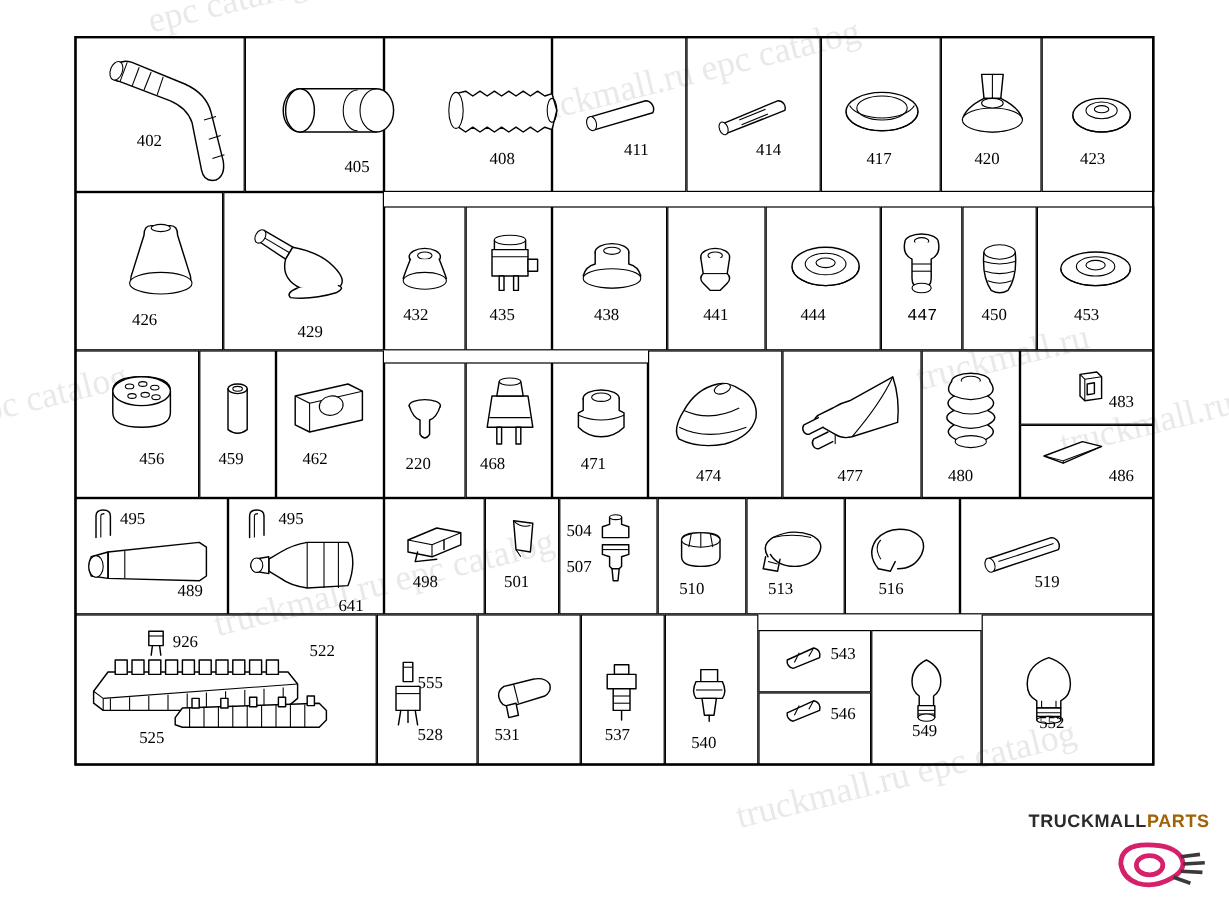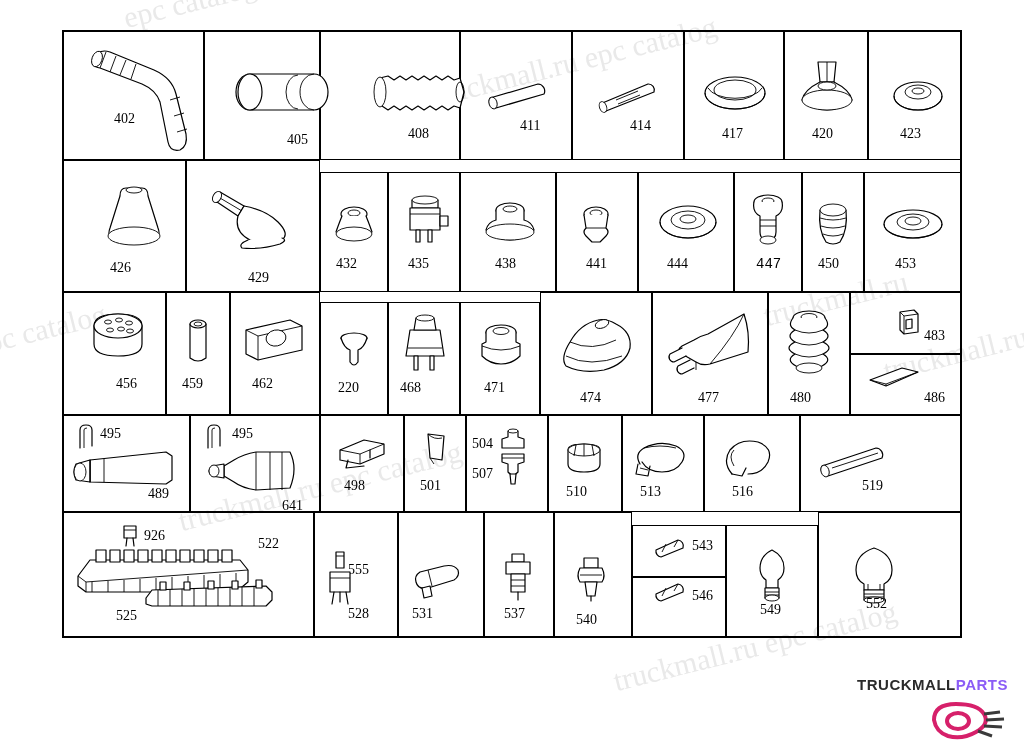--- a/index.html
+++ b/index.html
@@ -55,21 +55,21 @@
   .thinf{fill:#fff;stroke:#000;stroke-width:0.9;}
 
   
   .logo{position:absolute;right:10px;bottom:8px;width:170px;height:70px;}
   .logo-txt{
     position:absolute;right:6px;top:4px;
     font-family:"Liberation Sans", sans-serif;
     font-size:15px;letter-spacing:.5px;font-weight:bold;
   }
   .logo-txt .a{color:#2b2b2b;}
-  .logo-txt .b{color:#8b5cf6;}
+  .logo-txt .b{color:#a16207;}
 </style>
 </head>
 <body>
 
 <div id="stage">
 
   <div class="wm" style="left:120px;top:2px;transform:rotate(-14deg);">epc catalog</div>
   <div class="wm" style="left:430px;top:80px;transform:rotate(-14deg);">truckmall.ru epc catalog</div>
   <div class="wm" style="left:760px;top:300px;transform:rotate(-14deg);">truckmall.ru</div>
   <div class="wm" style="left:-30px;top:330px;transform:rotate(-14deg);">epc catalog</div>

